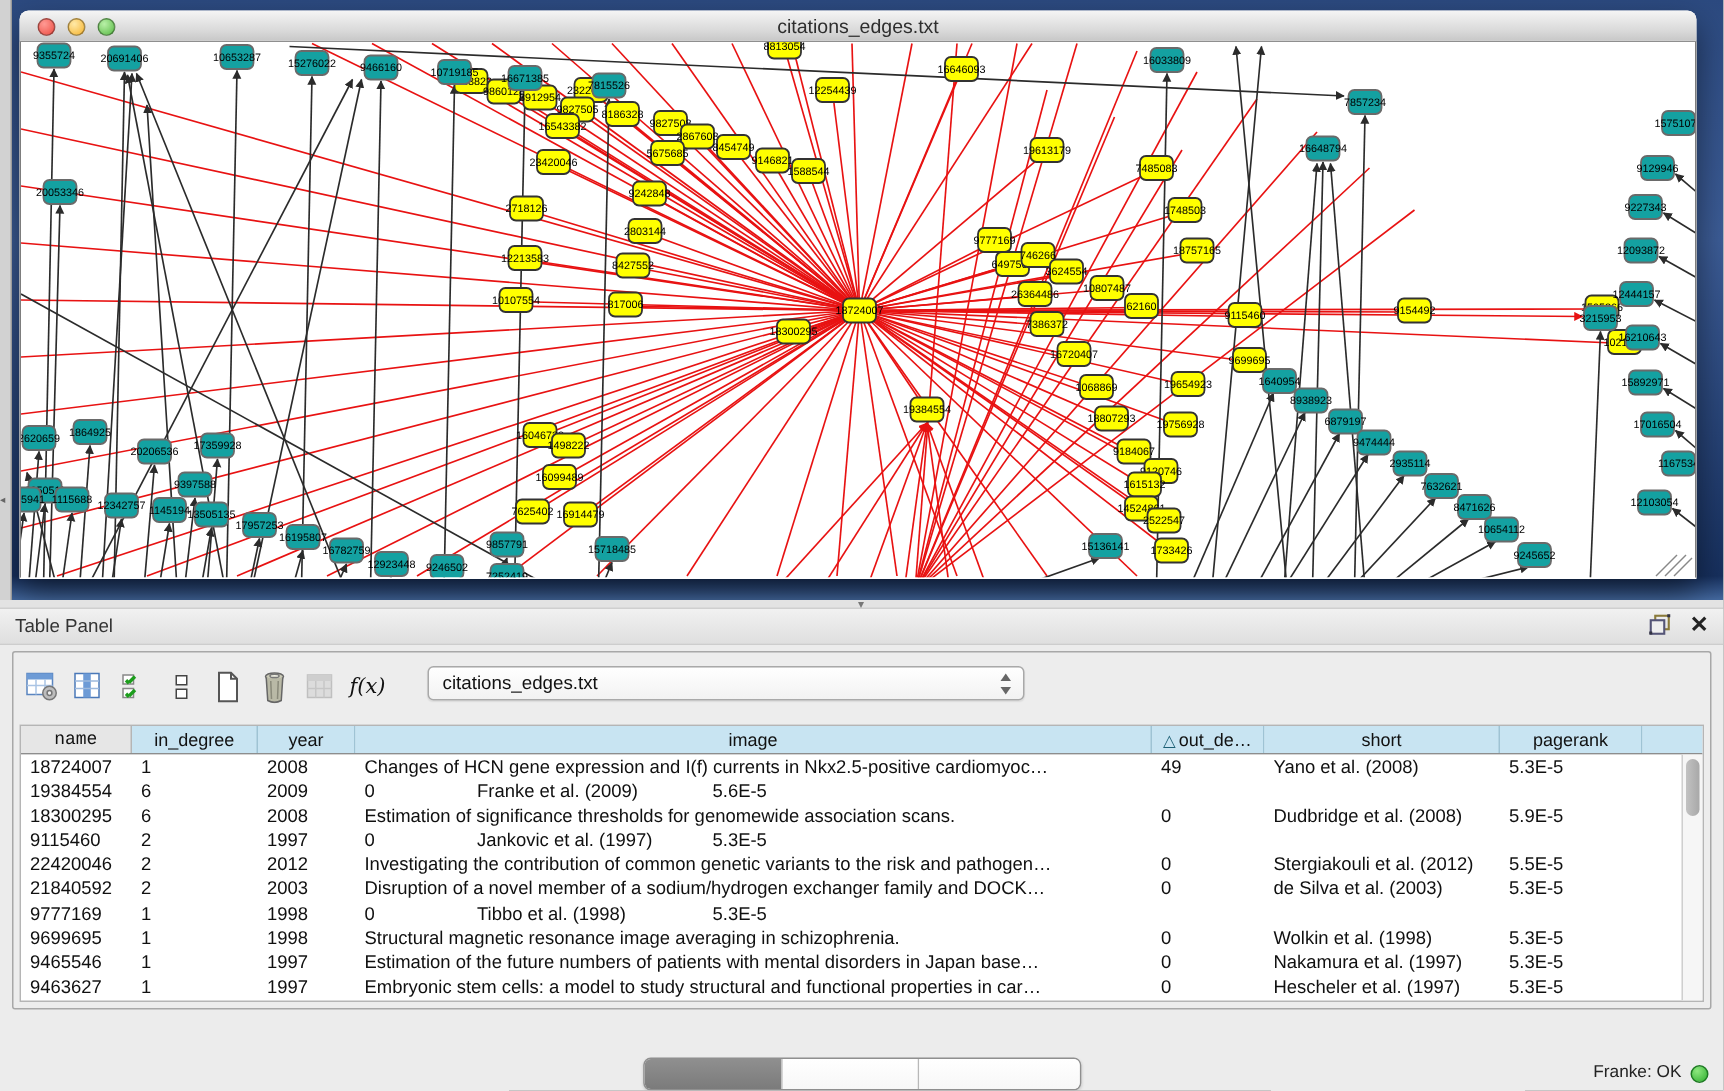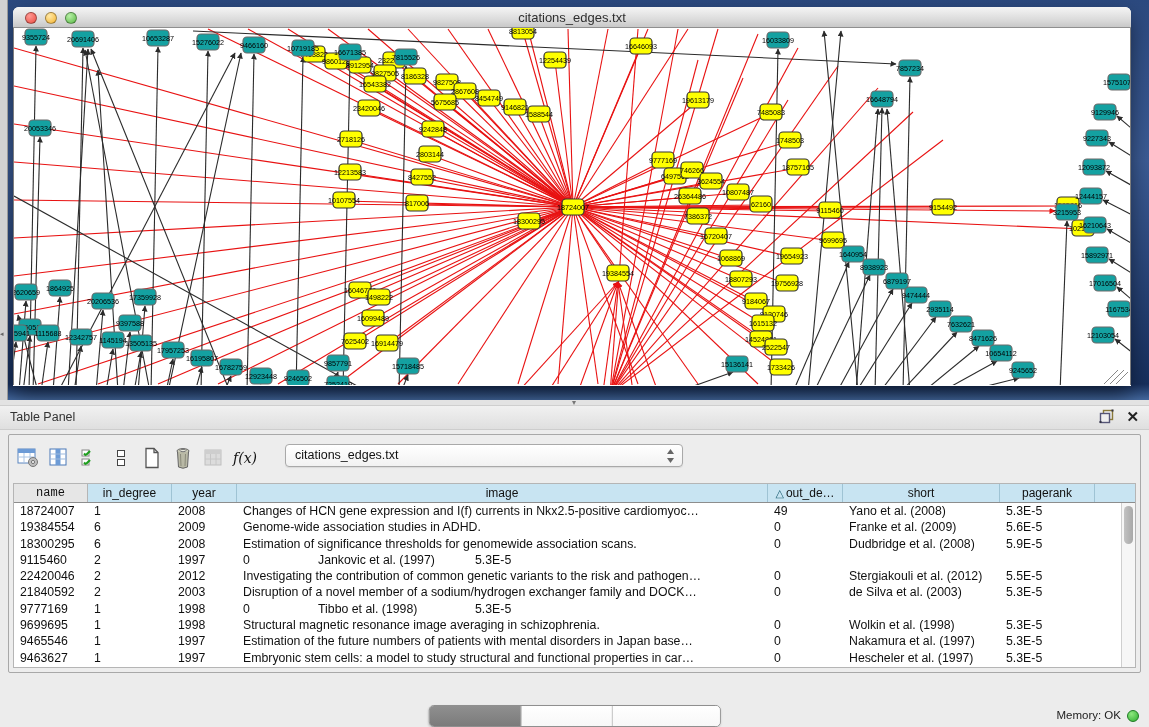--- a/index.html
+++ b/index.html
@@ -838,21 +838,20 @@
               <div class="td" style="width: 65px;">2008</div>
               <div class="td" style="width: 531px;">Changes of HCN gene expression and I(f) currents in Nkx2.5-positive cardiomyoc…</div>
               <div class="td" style="width: 75px;">49</div>
               <div class="td" style="width: 157px;">Yano et al. (2008)</div>
               <div class="td" style="width: 95px;">5.3E-5</div>
             </div>
             <div class="tr">
               <div class="td" style="width: 74px;">19384554</div>
               <div class="td" style="width: 84px;">6</div>
               <div class="td" style="width: 65px;">2009</div>
-              <div class="td" style="width: 531px;">Genome-wide association studies in ADHD.</div>
               <div class="td" style="width: 75px;">0</div>
               <div class="td" style="width: 157px;">Franke et al. (2009)</div>
               <div class="td" style="width: 95px;">5.6E-5</div>
             </div>
             <div class="tr">
               <div class="td" style="width: 74px;">18300295</div>
               <div class="td" style="width: 84px;">6</div>
               <div class="td" style="width: 65px;">2008</div>
               <div class="td" style="width: 531px;">Estimation of significance thresholds for genomewide association scans.</div>
               <div class="td" style="width: 75px;">0</div>
@@ -927,17 +926,17 @@
       </div>
 
       <div class="seg-tabs">
         <span class="seg sel">Node Table</span>
         <span class="seg">Edge Table</span>
         <span class="seg">Network Table</span>
       </div>
     </div>
 
     <div class="statusbar">
-      <span class="mem">Memory: OK</span>
+      <span class="mem">Franke: OK</span>
       <span class="memdot"></span>
     </div>
   </div>
 </div>
 
 </body></html>

